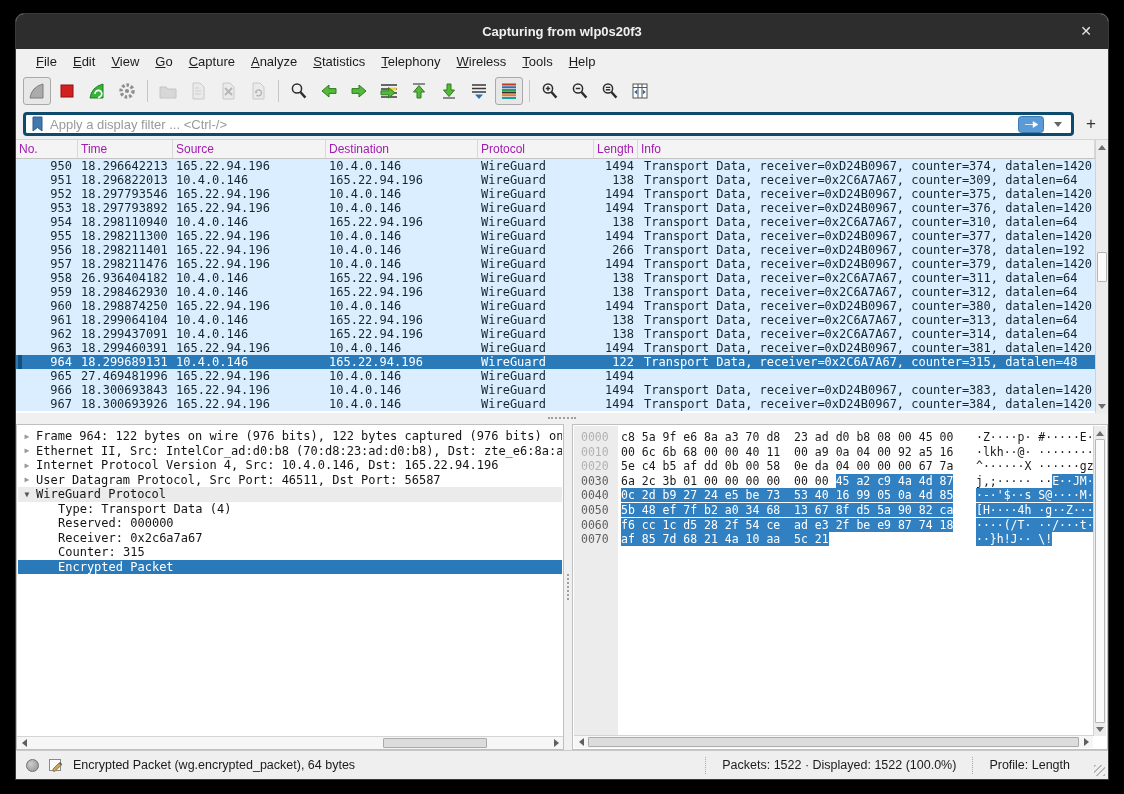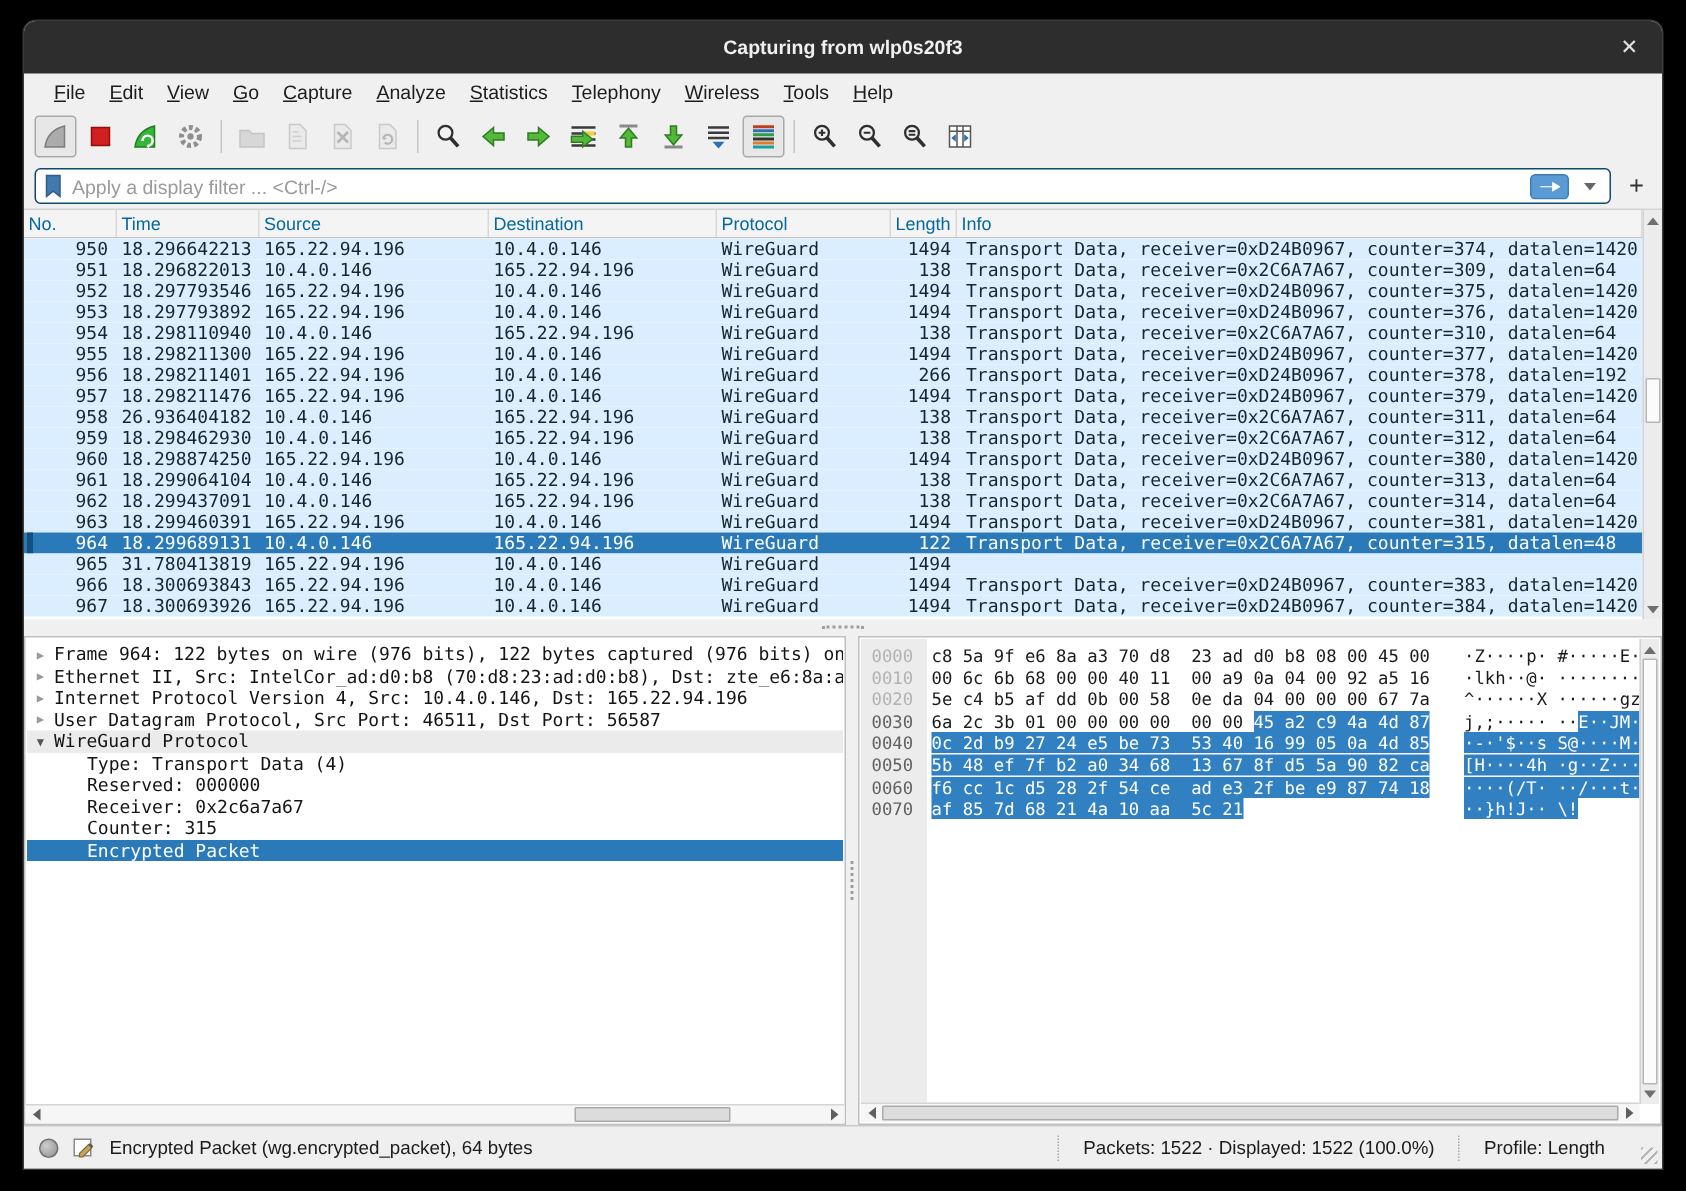--- a/index.html
+++ b/index.html
@@ -21,28 +21,28 @@
   .menu-item{font:13px var(--ui);color:#1c1c1c;padding:3px 8px}
   .menu-item u{text-decoration:underline}
   
   .toolbar{height:36px;flex:0 0 36px;display:flex;align-items:center;padding-left:6px;background:#f0f0f0}
   .tb{width:28px;height:28px;display:flex;align-items:center;justify-content:center;border:1px solid transparent;border-radius:3px;margin:0 1px}
   .tb.pressed{background:#e7e7e7;border-color:#a9a9a9}
   .tb.disabled{opacity:.45}
   .tbsep{width:1px;height:22px;background:#c6c6c6;margin:0 5px}
   
   .filterbar{height:31px;flex:0 0 31px;display:flex;align-items:center;padding:0 7px;gap:7px;background:#f0f0f0;border-bottom:1px solid #d4d4d4}
-  .filter-input{flex:1;height:24px;background:#fff;border:1px solid #0c4a6e;border-radius:4px;display:flex;align-items:center;padding:0 5px;gap:6px}
+  .filter-input{flex:1;height:24px;background:#fff;border:3px solid #0c4a6e;border-radius:4px;display:flex;align-items:center;padding:0 5px;gap:6px}
   .placeholder{flex:1;color:#9a9a9a;font:13px var(--ui);white-space:nowrap;overflow:hidden}
   .caret{width:0;height:0;border-left:4px solid transparent;border-right:4px solid transparent;border-top:5px solid #666;margin:0 4px}
   .add-btn{font:17px var(--ui);color:#333;width:20px;text-align:center}
   
   .packet-list{height:273px;flex:0 0 273px;position:relative;background:#fff}
   .pl-header{height:19px;display:flex;background:#f4f4f4;border-bottom:1px solid #c4c4c4;width:calc(100% - 13px);font:12px var(--ui)}
-  .hcell{padding:2px 3px 0 3px;border-right:1px solid #d8d8d8;color:#0369a1;overflow:hidden;white-space:nowrap}
+  .hcell{padding:2px 3px 0 3px;border-right:1px solid #d8d8d8;color:#a21caf;overflow:hidden;white-space:nowrap}
   .c-no{width:62px;flex:0 0 62px}.c-time{width:95px;flex:0 0 95px}.c-src{width:153px;flex:0 0 153px}
   .c-dst{width:152px;flex:0 0 152px}.c-proto{width:116px;flex:0 0 116px}.c-len{width:44px;flex:0 0 44px}.c-info{flex:1}
   .pl-rows{position:absolute;top:19px;left:0;right:13px;bottom:0;overflow:hidden;background:#fff}
   .pl-row{display:flex;height:14px;line-height:14px;background:#daeeff;color:#12272e;font:12px var(--mono);position:relative}
   .cell{padding:0 3px;overflow:hidden;white-space:pre}
   .cell.c-no{text-align:right;padding-right:6px}
   .cell.c-len{text-align:right;padding-right:4px}
   .cell.c-info{padding-left:6px}
   .pl-row.sel{background:#2a7ab9;color:#ffffff}
   .pl-row.sel::before{content:"";position:absolute;left:2px;top:0;bottom:0;width:4px;background:#14507e}
@@ -437,21 +437,21 @@
             <div class="cell c-no">964</div>
             <div class="cell c-time">18.299689131</div>
             <div class="cell c-src">10.4.0.146</div>
             <div class="cell c-dst">165.22.94.196</div>
             <div class="cell c-proto">WireGuard</div>
             <div class="cell c-len">122</div>
             <div class="cell c-info">Transport Data, receiver=0x2C6A7A67, counter=315, datalen=48</div>
           </div>
           <div class="pl-row">
             <div class="cell c-no">965</div>
-            <div class="cell c-time">31.780413819</div>
+            <div class="cell c-time">27.469481996</div>
             <div class="cell c-src">165.22.94.196</div>
             <div class="cell c-dst">10.4.0.146</div>
             <div class="cell c-proto">WireGuard</div>
             <div class="cell c-len">1494</div>
           </div>
           <div class="pl-row">
             <div class="cell c-no">966</div>
             <div class="cell c-time">18.300693843</div>
             <div class="cell c-src">165.22.94.196</div>
             <div class="cell c-dst">10.4.0.146</div>

